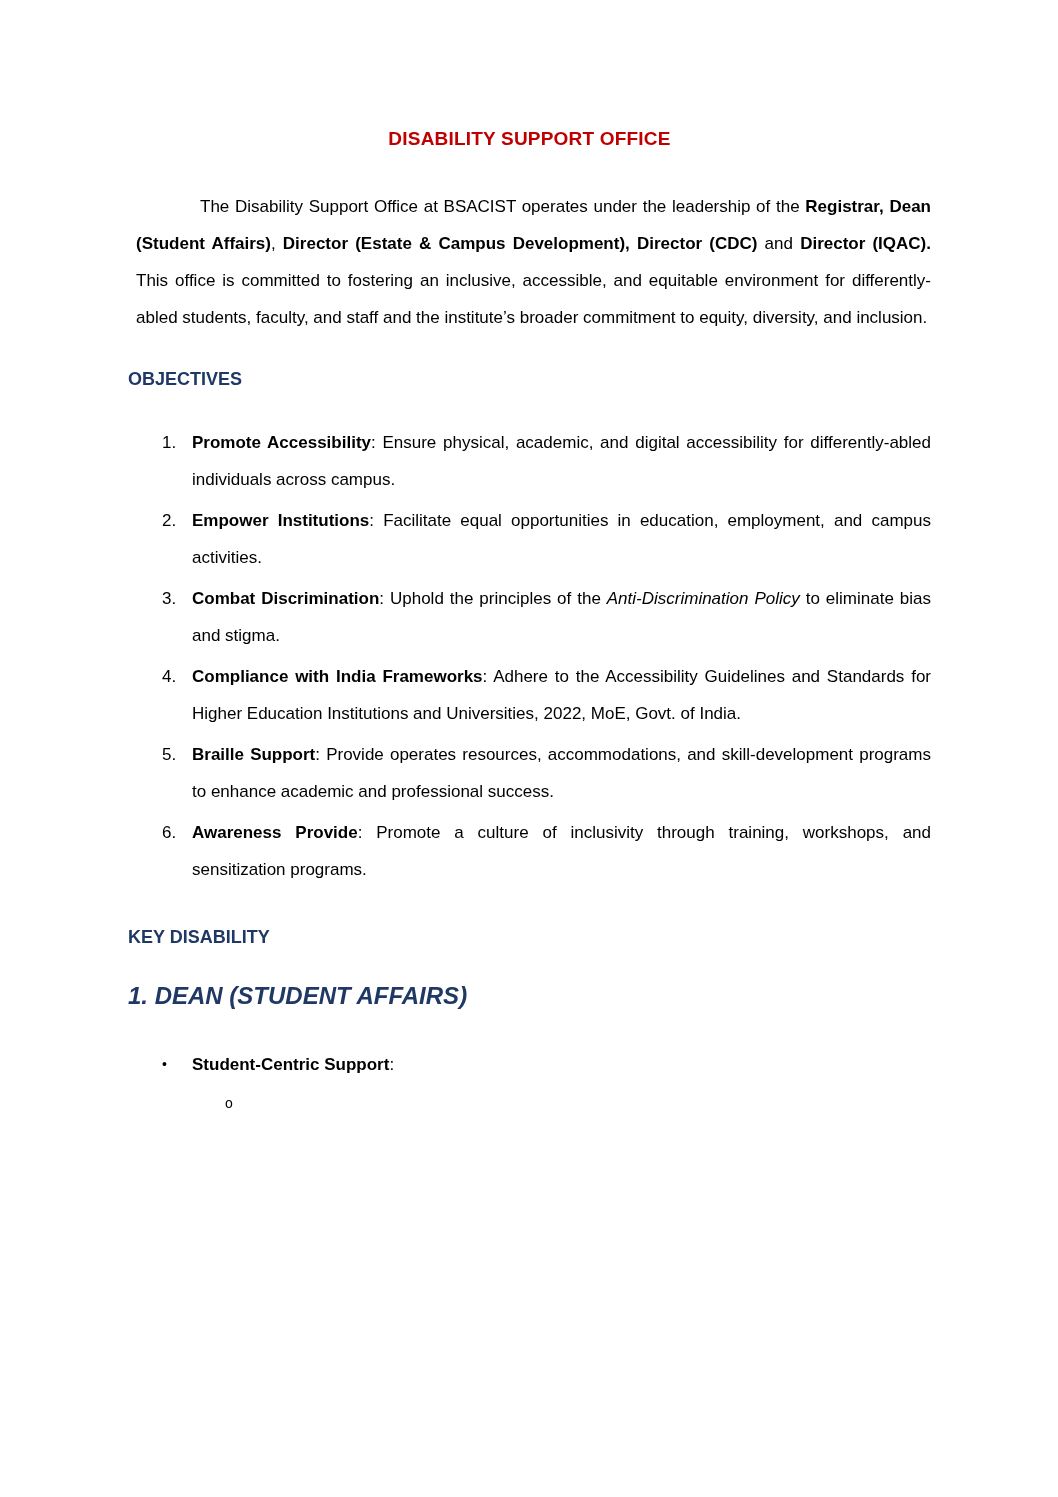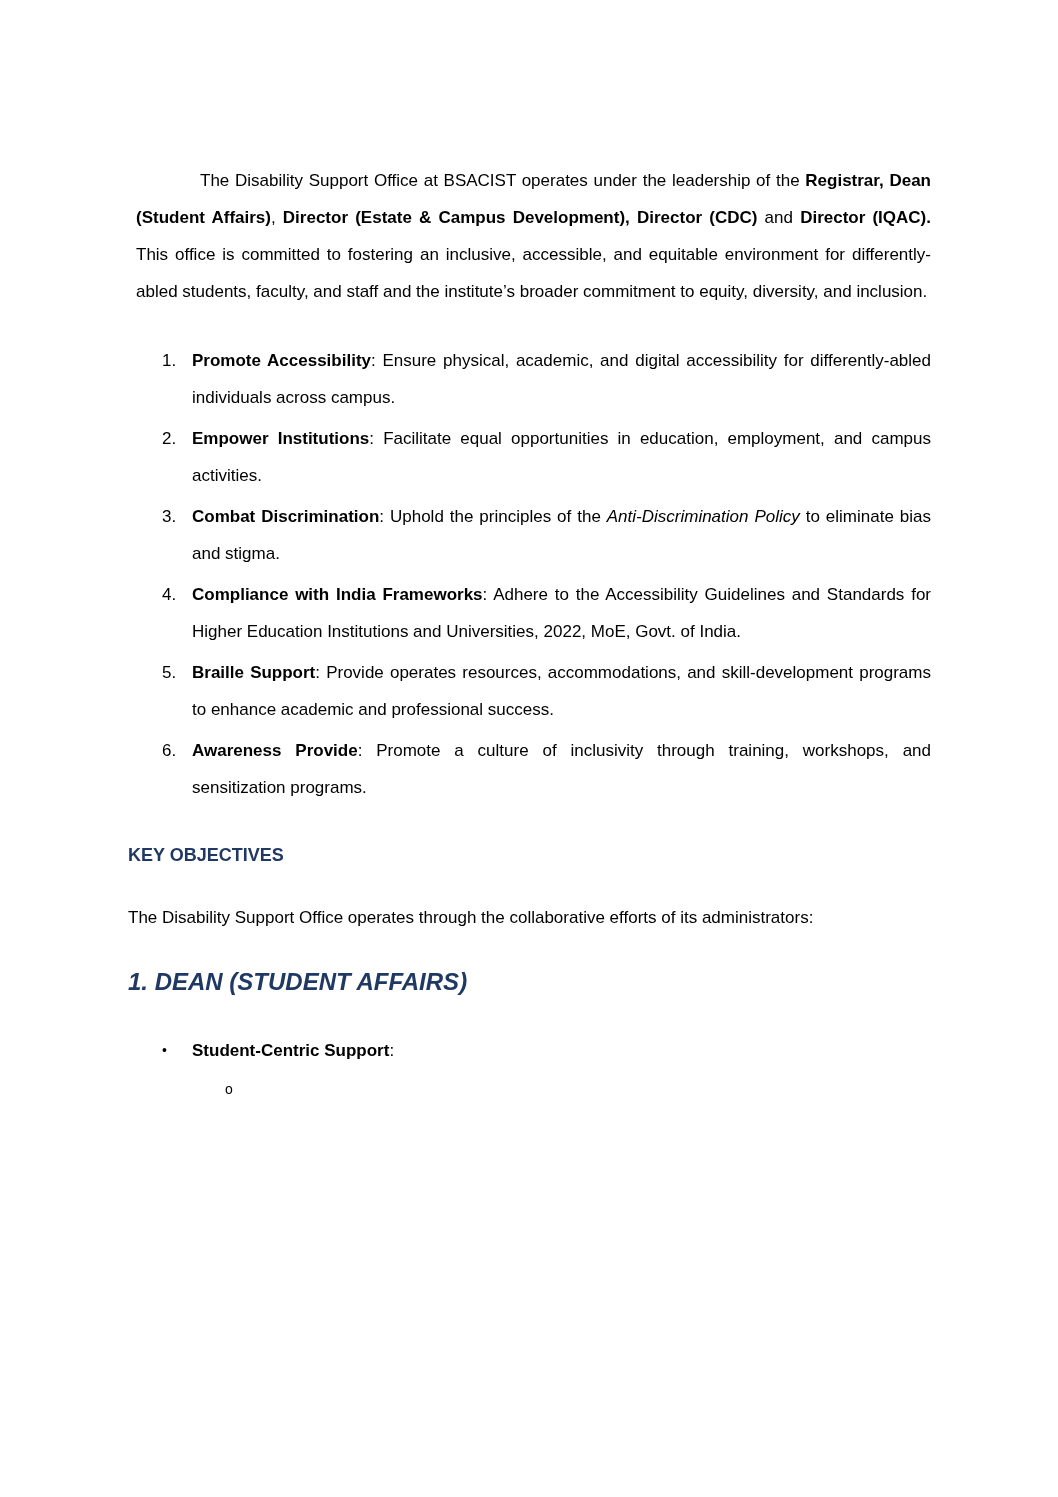--- a/index.html
+++ b/index.html
@@ -66,23 +66,25 @@
   .bullet-li { padding-left: 34px; }
   .bullet-li .marker { flex: 0 0 30px; font-size: 14px; }
   .sub-li { padding-left: 97px; margin-top: 2px; }
   .sub-li .marker { flex: 0 0 33px; font-size: 14px; }
 </style>
 </head>
 <body>
 
 <div class="page">
 
+  <div class="doc-title">DISABILITY SUPPORT OFFICE</div>
 
   <p class="intro"><span>The Disability Support Office at BSACIST operates under the leadership of the </span><span class="b">Registrar, Dean (Student Affairs)</span><span>, </span><span class="b">Director (Estate &amp; Campus Development), Director (CDC)</span><span> and </span><span class="b">Director (IQAC).</span><span> This office is committed to fostering an inclusive, accessible, and equitable environment for differently-abled students, faculty, and staff and the institute’s broader commitment to equity, diversity, and inclusion.</span></p>
 
+  <h2 class="sec-heading">OBJECTIVES</h2>
 
   <div class="olist">
 
     <div class="li">
       <span class="num">1.</span>
       <span class="li-body"><span class="b">Promote Accessibility</span><span>: Ensure physical, academic, and digital accessibility for differently-abled individuals across campus.</span></span>
     </div>
 
     <div class="li">
       <span class="num">2.</span>
@@ -104,23 +106,22 @@
       <span class="li-body"><span class="b">Braille Support</span><span>: Provide operates resources, accommodations, and skill-development programs to enhance academic and professional success.</span></span>
     </div>
 
     <div class="li">
       <span class="num">6.</span>
       <span class="li-body"><span class="b">Awareness Provide</span><span>: Promote a culture of inclusivity through training, workshops, and sensitization programs.</span></span>
     </div>
 
   </div>
 
-  <h2 class="sec-heading kf">KEY OBJECTIVES</h2>
+  <h2 class="sec-heading kf">KEY DISABILITY</h2>
 
-  <p class="kf-intro">The Disability Support Office operates through the collaborative efforts of its administrators:</p>
 
   <h3 class="sub-heading">1. DEAN (STUDENT AFFAIRS)</h3>
 
   <div class="blist">
 
     <div class="li bullet-li">
       <span class="marker">•</span>
       <span class="li-body"><span class="b">Student-Centric Support</span><span>:</span></span>
     </div>
 

